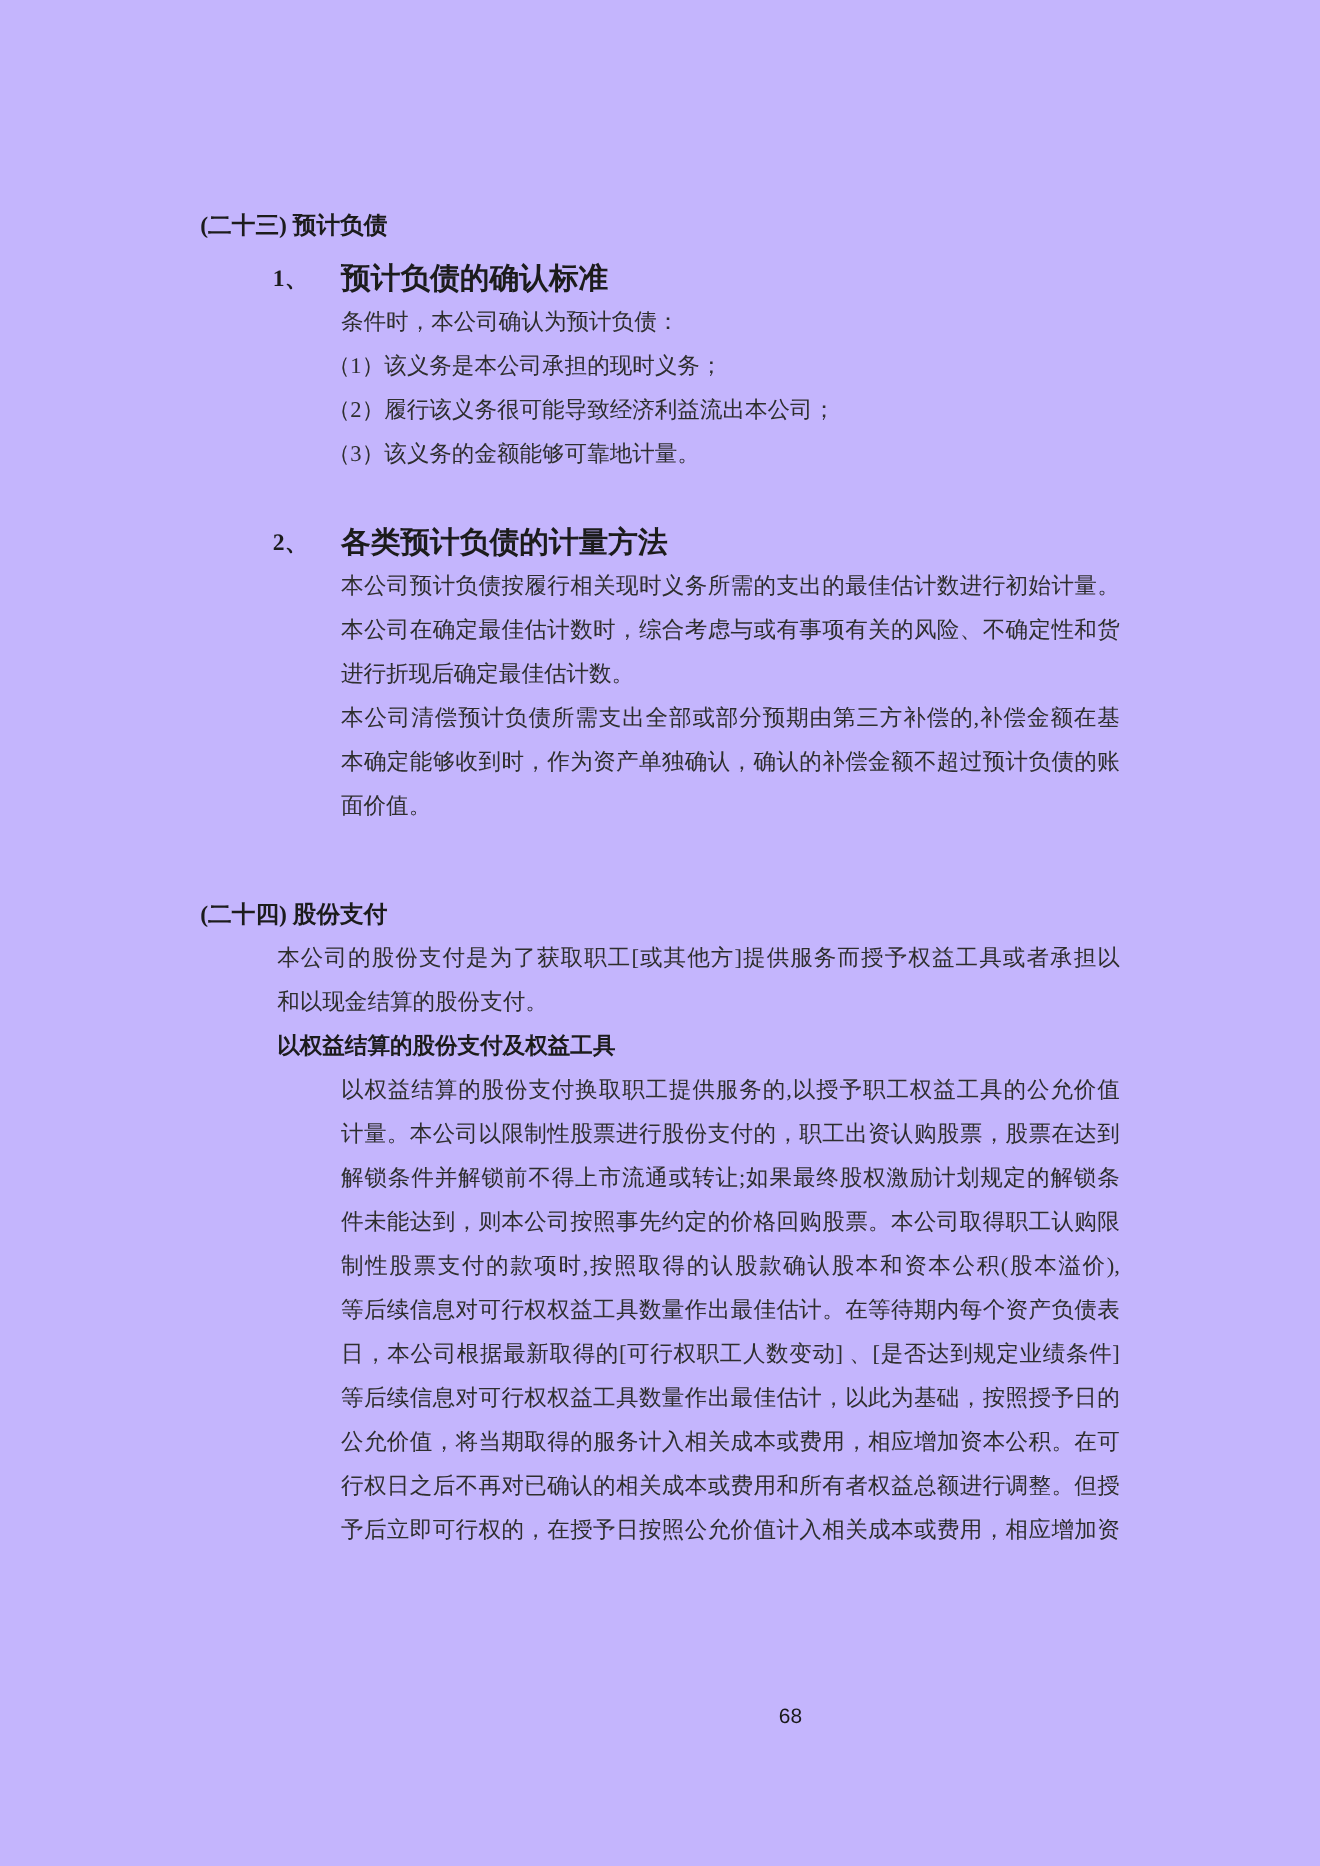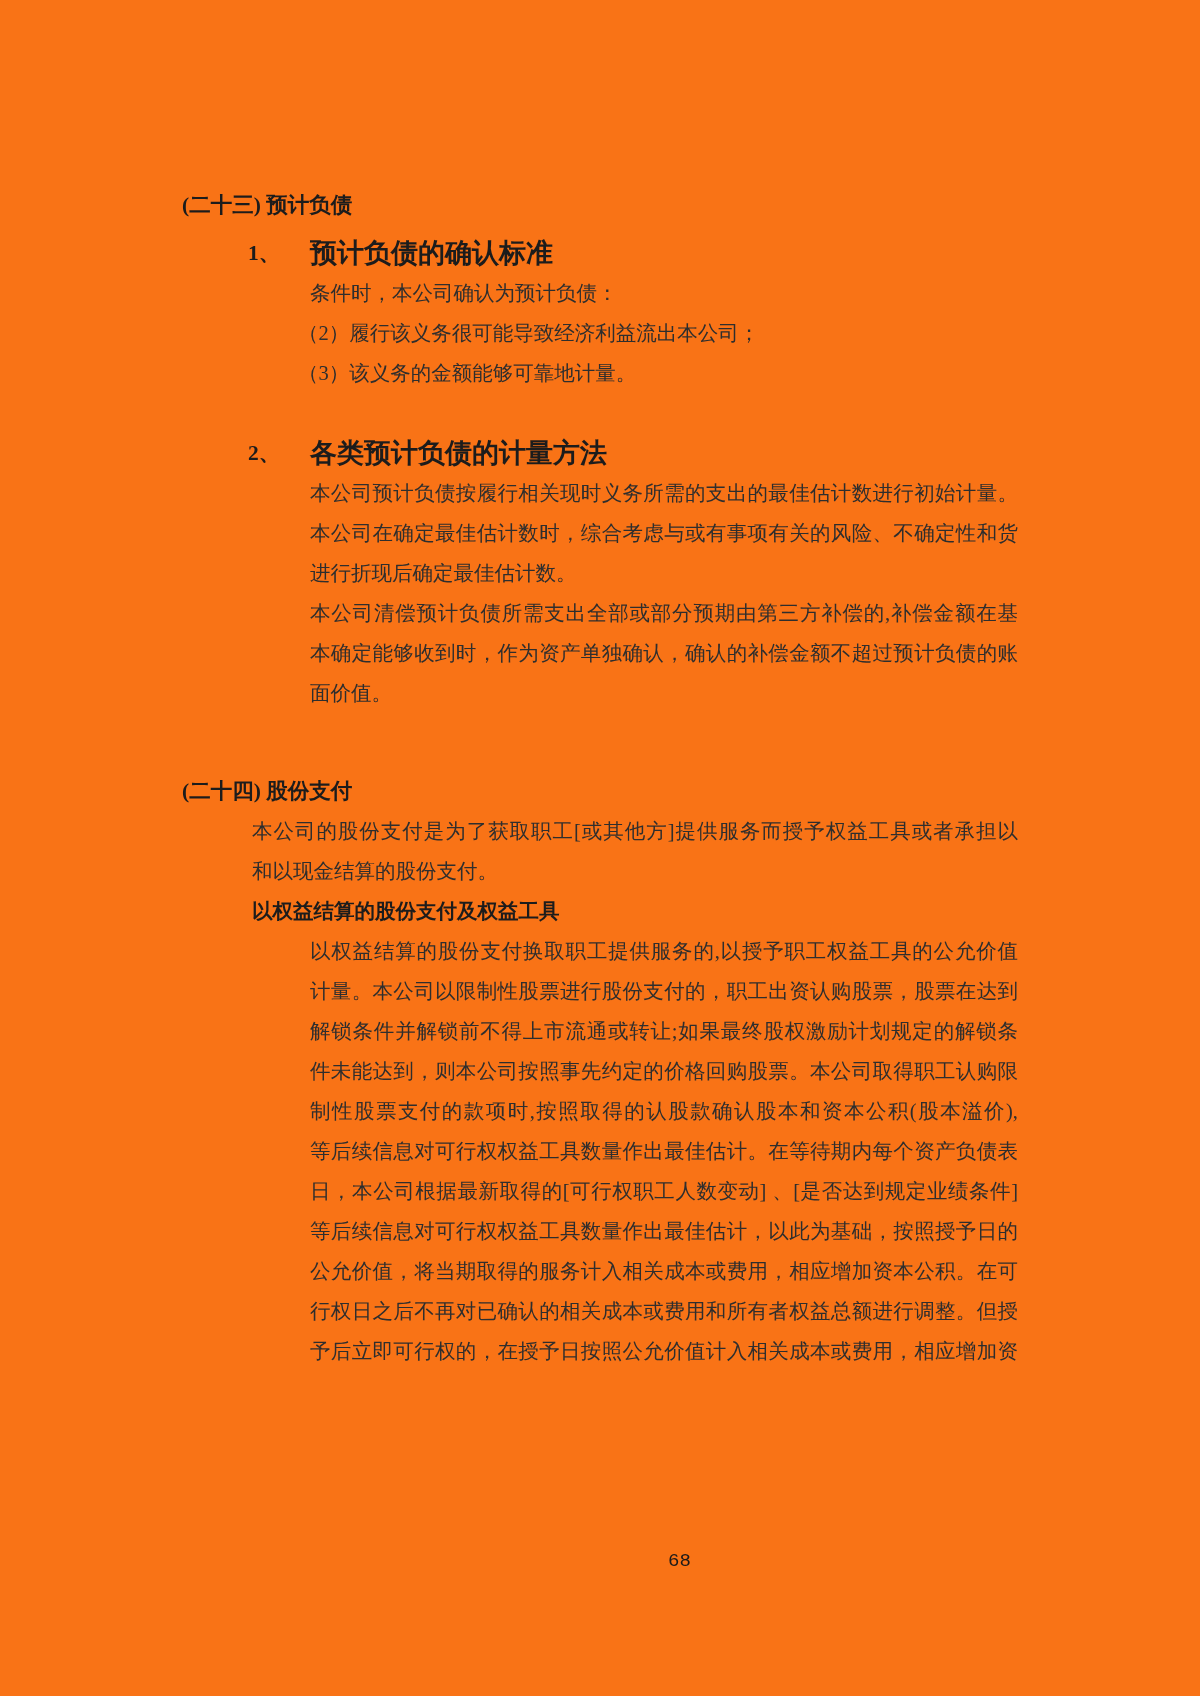--- a/index.html
+++ b/index.html
@@ -4,21 +4,21 @@
 <style>
   html,body{margin:0;padding:0;}
   body{
     width:1200px;height:1696px;
     background:#ffffff;
     font-family:"Liberation Serif", serif;
     color:#2e2e2e;
     position:relative;
     overflow:hidden;
   }
-  .page{position:absolute;inset:0;background:#f97316;}
+  .page{position:absolute;inset:0;background:#c4b5fd;}
   .doc{position:absolute;left:0;top:185px;right:0;}
   .line{
     height:40px;line-height:40px;
     font-size:20.5px;
     color:#2e2e2e;
   }
   .j{text-align:justify;text-align-last:justify;}
   .h1-block{margin-left:182px;}
   .h1-block .line{font-weight:700;font-size:21.5px;color:#1c1c1c;}
   .num-block{margin-left:248px;display:flex;}
@@ -33,41 +33,42 @@
   }
   .body-block{margin-left:310px;width:708px;}
   .items-block{margin-left:298px;width:720px;}
   .para1-block{margin-left:252px;width:766px;}
   .h3-block{margin-left:252px;}
   .h3-block .line{font-weight:700;font-size:20.5px;color:#1c1c1c;}
   .mt8{margin-top:8px;}
   .mt40{margin-top:40px;}
   .mt46{margin-top:58px;}
   .page-number{
-    position:absolute;left:668px;top:1549px;
-    font-family:Liberation Mono, monospace;
+    position:absolute;left:708px;top:1549px;
+    font-family:Liberation Sans, sans-serif;
     font-size:19px;line-height:24px;color:#1a1a1a;
   }
 </style>
 </head>
 <body>
 
 <div class="page">
   <div class="doc" id="doc">
       <div class="h1-block">
         <div class="line">(二十三) 预计负债</div>
       </div>
       <div class="num-block mt8">
         <div class="num-label">1、</div>
         <div class="num-title">预计负债的确认标准</div>
       </div>
       <div class="body-block">
         <div class="line">条件时，本公司确认为预计负债：</div>
       </div>
       <div class="items-block">
+        <div class="line">（1）该义务是本公司承担的现时义务；</div>
         <div class="line">（2）履行该义务很可能导致经济利益流出本公司；</div>
         <div class="line">（3）该义务的金额能够可靠地计量。</div>
       </div>
       <div class="num-block mt40">
         <div class="num-label">2、</div>
         <div class="num-title">各类预计负债的计量方法</div>
       </div>
       <div class="body-block">
         <div class="line j">本公司预计负债按履行相关现时义务所需的支出的最佳估计数进行初始计量。</div>
         <div class="line j">本公司在确定最佳估计数时，综合考虑与或有事项有关的风险、不确定性和货</div>

